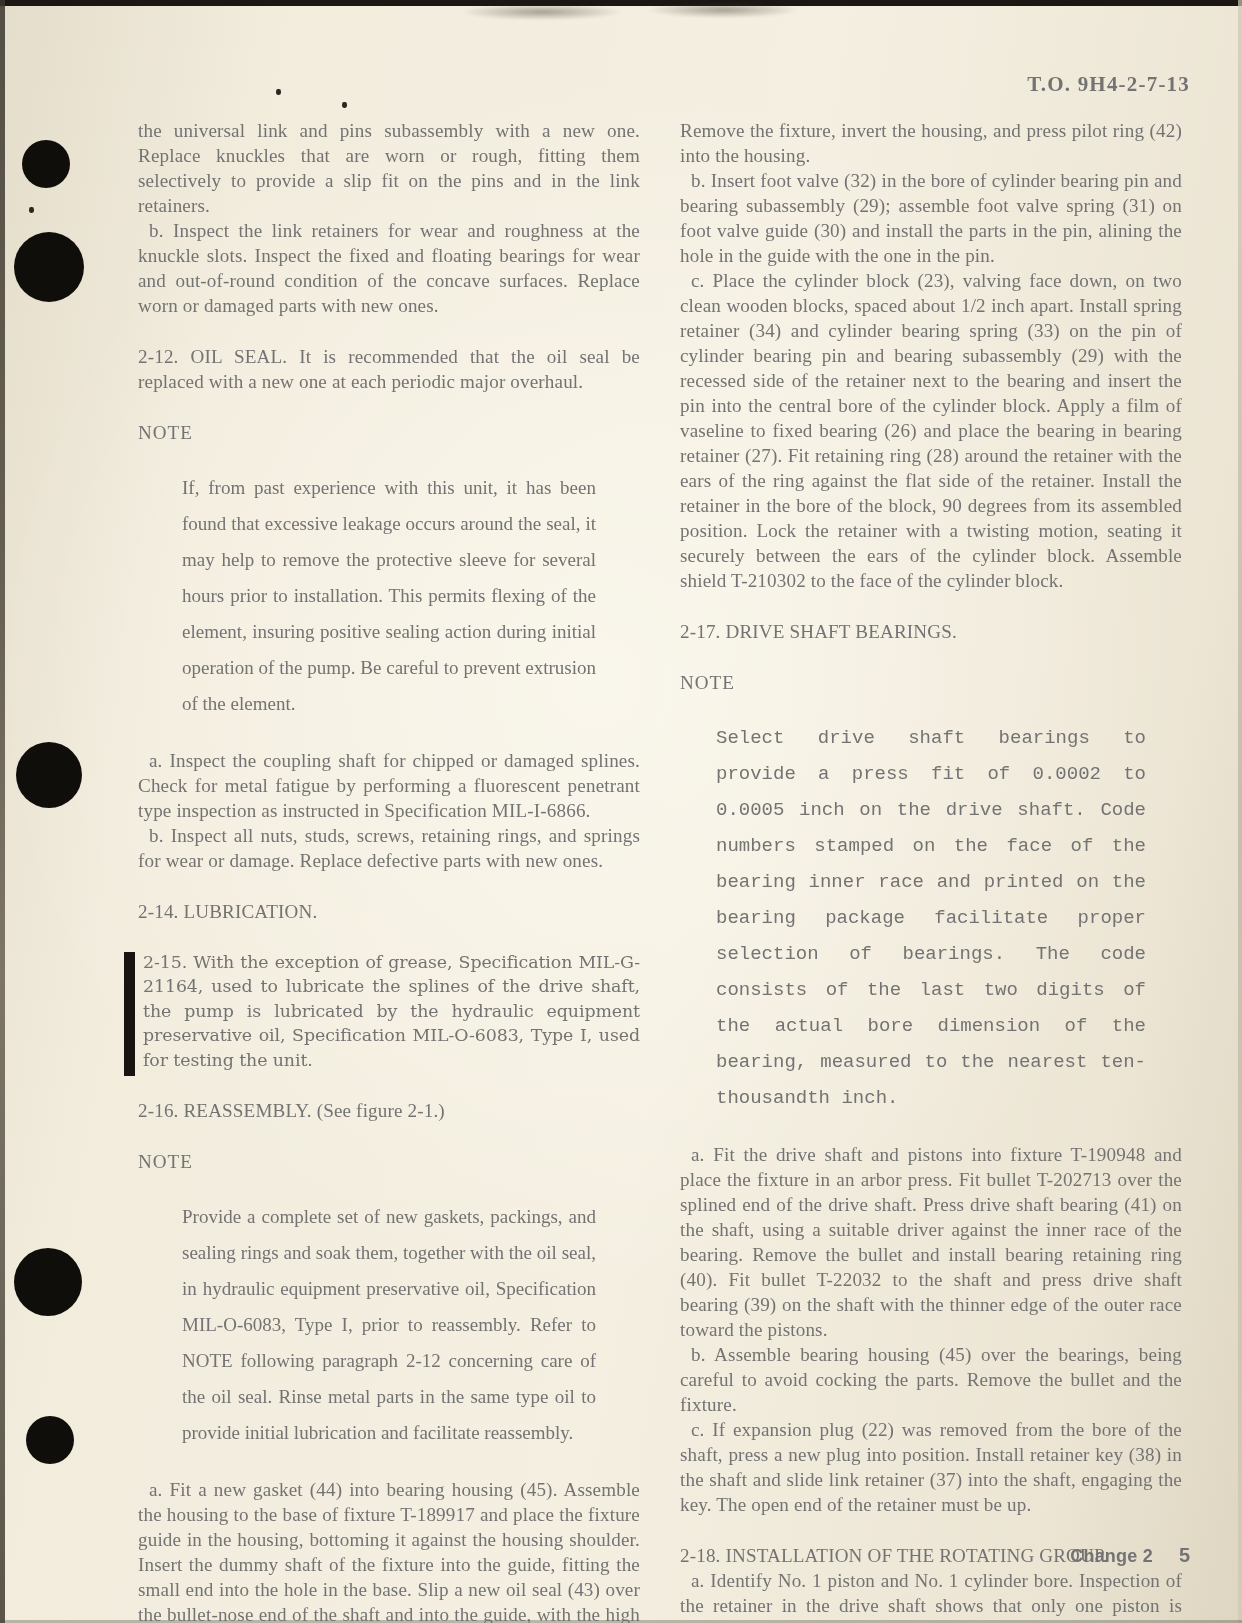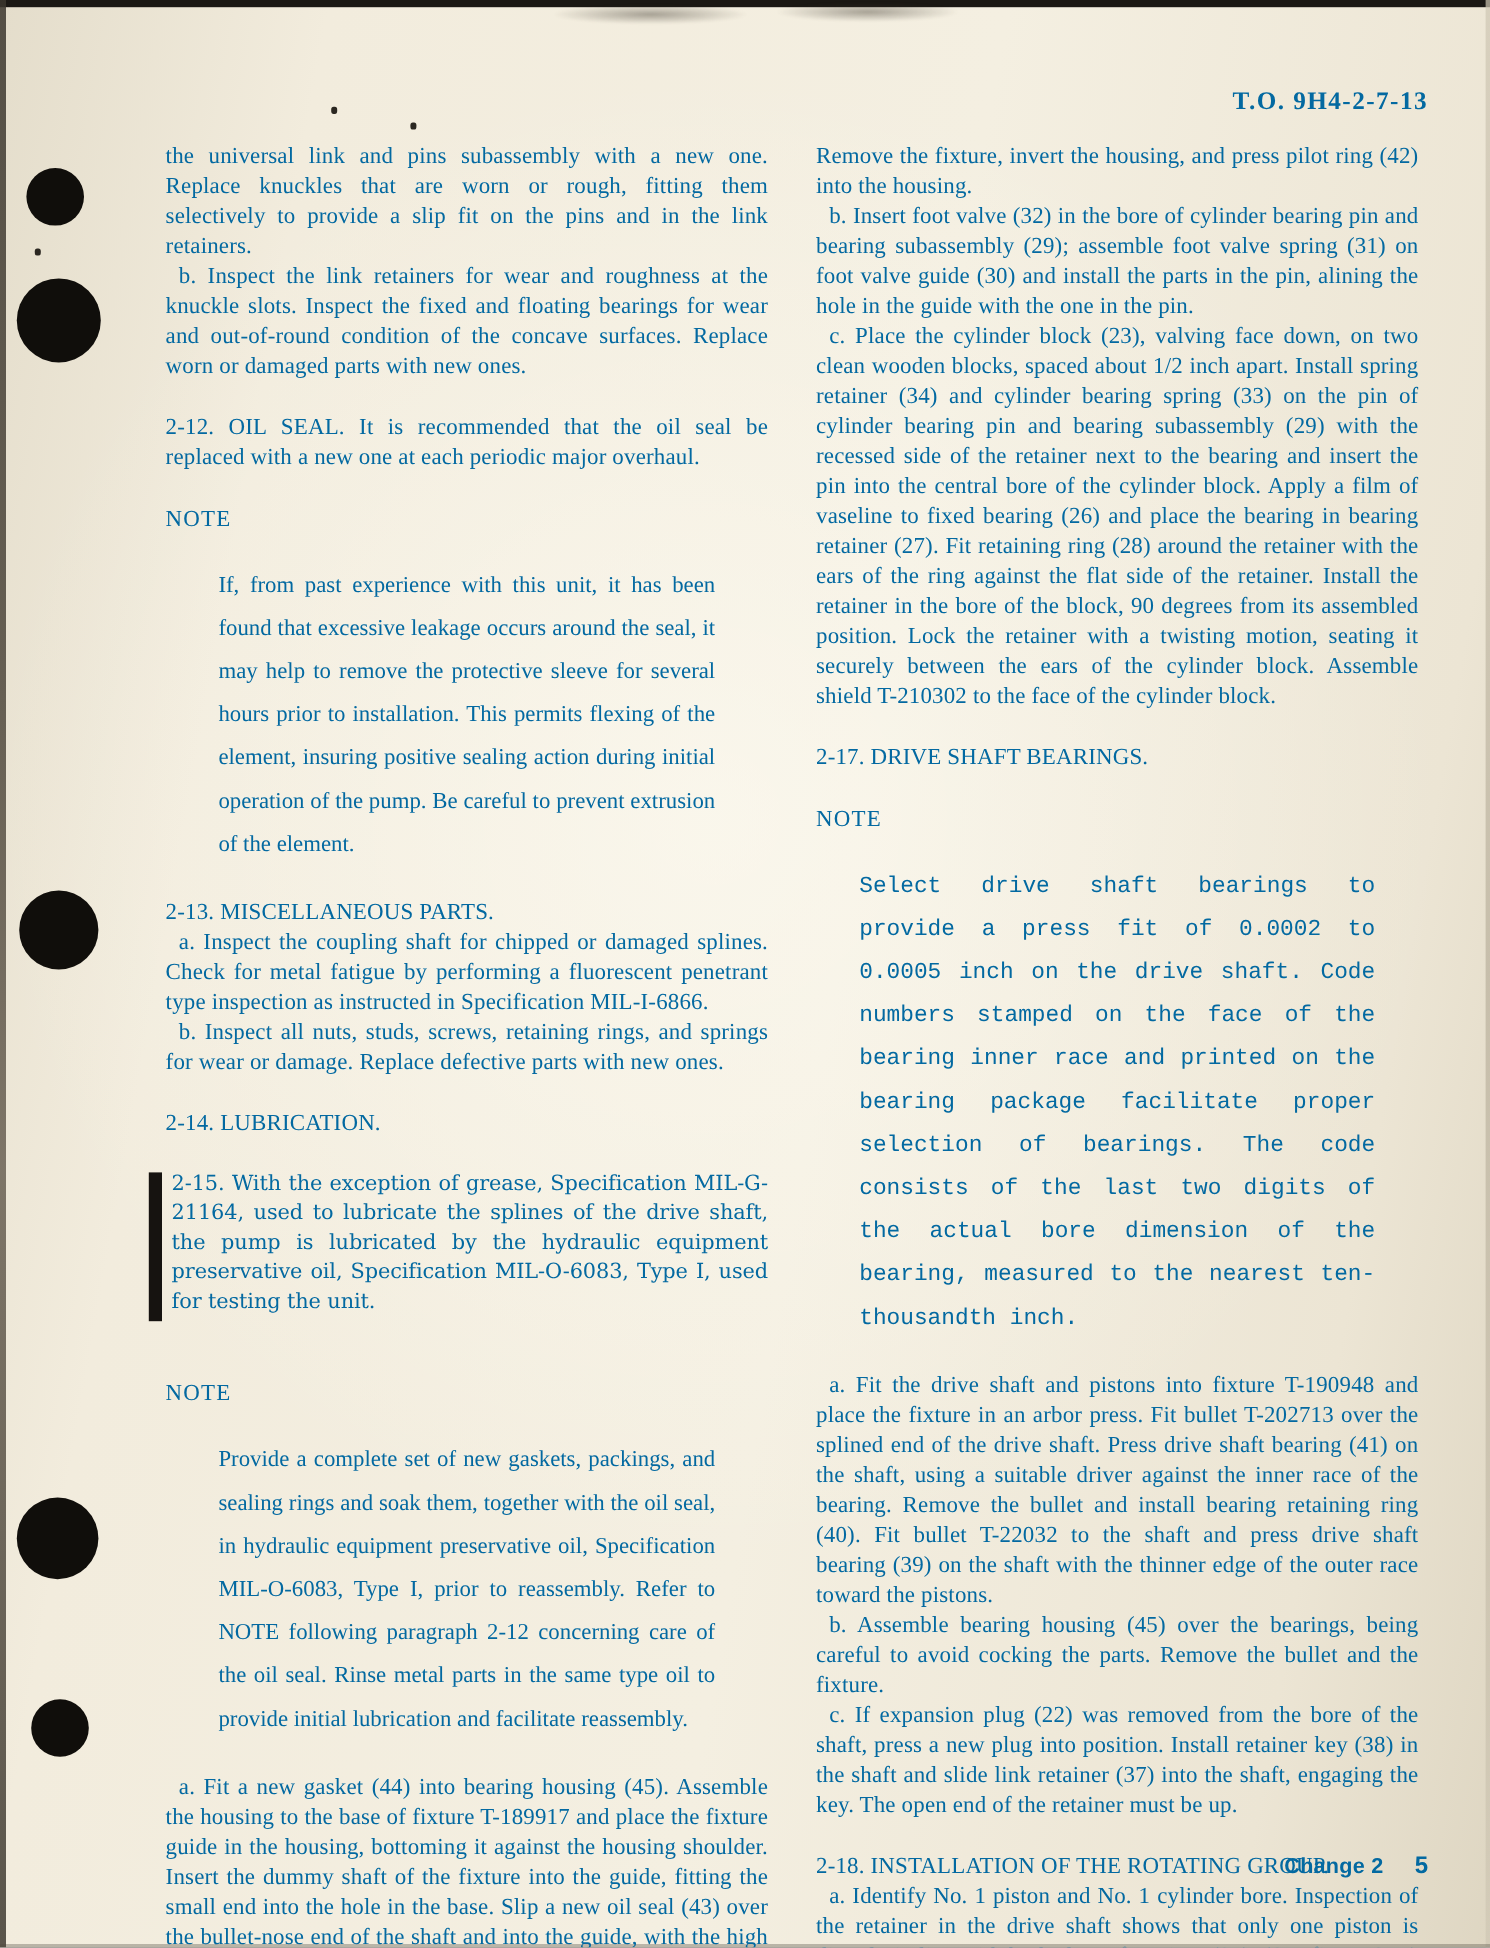--- a/index.html
+++ b/index.html
@@ -7,21 +7,21 @@
     padding: 0;
     background: #6e6e6e;
   }
   .page {
     position: relative;
     width: 1242px;
     height: 1623px;
     background: #efe9da;
     overflow: hidden;
     font-family: "Liberation Serif", "DejaVu Serif", serif;
-    color: #0369a1;
+    color: #737373;
     box-sizing: border-box;
   }
   
   .paper-tone {
     position: absolute;
     inset: 0;
     background:
       radial-gradient(ellipse 70% 55% at 48% 42%, rgba(255,253,245,0.55) 0%, rgba(255,253,245,0.0) 70%),
       linear-gradient(100deg, #e4ddcb 0%, #f2ecdd 18%, #f4efe1 55%, #ece5d4 86%, #ded6c2 100%);
     pointer-events: none;
@@ -204,34 +204,34 @@
 
       <div class="gap-md"></div>
       <div class="para flush heading">2-12. OIL SEAL. It is recommended that the oil seal be replaced with a new one at each periodic major overhaul.</div>
 
       <div class="gap-md"></div>
       <div class="note-label">NOTE</div>
       <div class="gap-sm"></div>
       <div class="note-body">If, from past experience with this unit, it has been found that excessive leakage occurs around the seal, it may help to remove the protective sleeve for several hours prior to installation. This permits flexing of the element, insuring positive sealing action during initial operation of the pump. Be careful to prevent extrusion of the element.</div>
 
       <div class="gap-md"></div>
-      <div class="para flush heading">2-13. MISCELLANEOUS PARTS.</div>
       <div class="para indent1">a. Inspect the coupling shaft for chipped or damaged splines. Check for metal fatigue by performing a fluorescent penetrant type inspection as instructed in Specification MIL-I-6866.</div>
       <div class="para indent1">b. Inspect all nuts, studs, screws, retaining rings, and springs for wear or damage. Replace defective parts with new ones.</div>
 
       <div class="gap-md"></div>
       <div class="para flush heading">2-14. LUBRICATION.</div>
 
       <div class="gap-md"></div>
       <div class="revision">
         <span class="change-bar"></span>
         <span>2-15. With the exception of grease, Specification MIL-G-21164, used to lubricate the splines of the drive shaft, the pump is lubricated by the hydraulic equipment preservative oil, Specification MIL-O-6083, Type I, used for testing the unit.</span>
       </div>
 
       <div class="gap-md"></div>
+      <div class="para flush heading">2-16. REASSEMBLY. (See figure 2-1.)</div>
 
       <div class="gap-md"></div>
       <div class="note-label">NOTE</div>
       <div class="gap-sm"></div>
       <div class="note-body">Provide a complete set of new gaskets, packings, and sealing rings and soak them, together with the oil seal, in hydraulic equipment preservative oil, Specification MIL-O-6083, Type I, prior to reassembly. Refer to NOTE following paragraph 2-12 concerning care of the oil seal. Rinse metal parts in the same type oil to provide initial lubrication and facilitate reassembly.</div>
 
       <div class="gap-md"></div>
       <div class="para indent1">a. Fit a new gasket (44) into bearing housing (45). Assemble the housing to the base of fixture T-189917 and place the fixture guide in the housing, bottoming it against the housing shoulder. Insert the dummy shaft of the fixture into the guide, fitting the small end into the hole in the base. Slip a new oil seal (43) over the bullet-nose end of the shaft and into the guide, with the high pressure side of the seal (the side incorporating small oil holes) up. Place the assembled tool and parts in an arbor press and press the seal into position. using the driver of T-189917.</div>
 
     </div>

